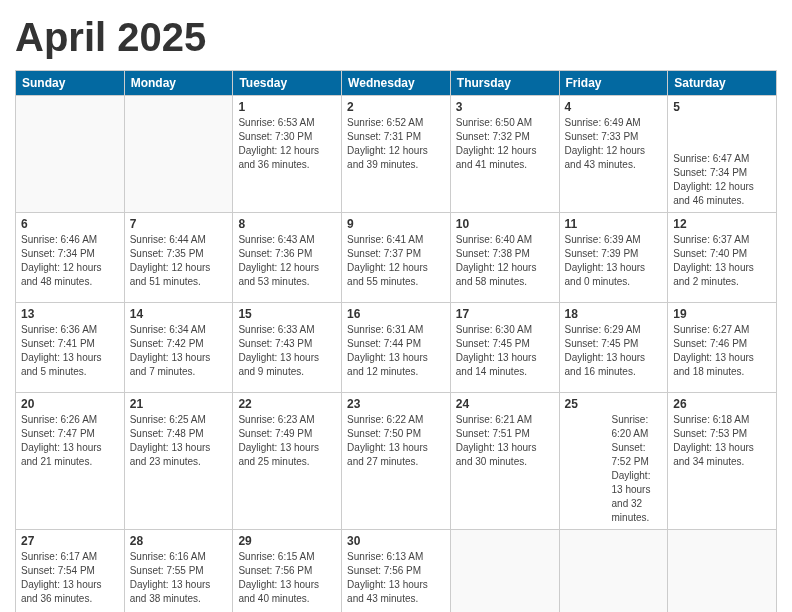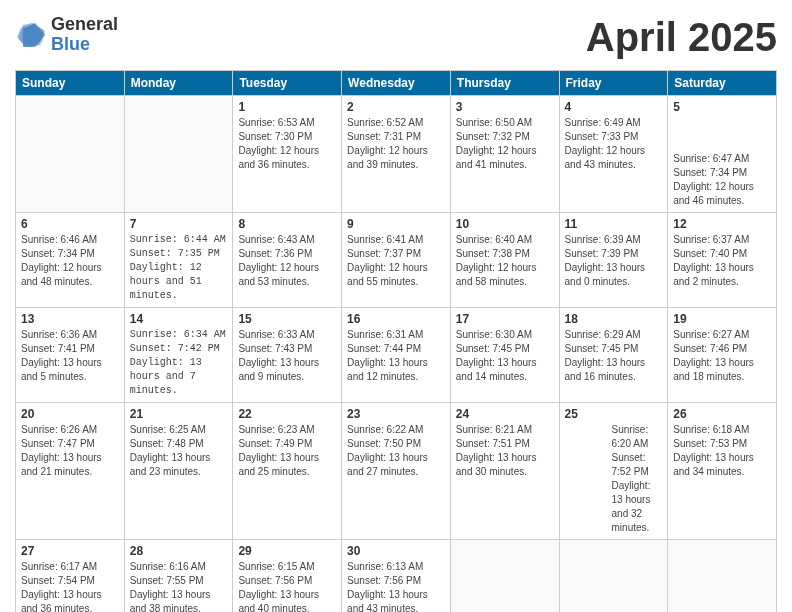--- a/index.html
+++ b/index.html
@@ -86,32 +86,20 @@
       line-height: 1.4;
     }
     .empty-cell {
       background: #f9f9f9;
     }
   </style>
 </head>
 <body>
 
 <div class="header">
-  <div class="logo">
-    <svg class="logo-icon" viewBox="0 0 32 32">
-      <polygon points="16,4 28,10 28,22 16,28 4,22 4,10" fill="#3a7abf" opacity="0.15"></polygon>
-      <polygon points="20,6 30,14 26,26 14,28 4,20 8,8" fill="#3a7abf" opacity="0.3"></polygon>
-      <polygon points="18,4 30,12 24,26 10,28 2,18 8,6" fill="#3a7abf" opacity="0.5"></polygon>
-      <path d="M8 10 L20 4 L30 16 L20 28 L8 28 Z" fill="#3a7abf" opacity="0.7"></path>
-    </svg>
-    <div class="logo-text">
-      <span class="logo-general">General</span>
-      <span class="logo-blue">Blue</span>
-    </div>
-  </div>
   <div class="title-block">
     <div class="month-title">April 2025</div>
   </div>
 </div>
 
 <table class="calendar">
   <thead>
     <tr>
     <th>Sunday</th>
         <th>Monday</th>
@@ -159,21 +147,21 @@
       </tr>
       <tr>
         <td>
           <span class="day-number">6</span>
           <div class="day-info" style="white-space: pre-line;">Sunrise: 6:46 AM
 Sunset: 7:34 PM
 Daylight: 12 hours and 48 minutes.</div>
         </td>
         <td>
           <span class="day-number">7</span>
-          <div class="day-info" style="white-space: pre-line; font-family: Liberation Mono, monospace;">Sunrise: 6:44 AM
+          <div class="day-info" style="white-space: pre-line;">Sunrise: 6:44 AM
 Sunset: 7:35 PM
 Daylight: 12 hours and 51 minutes.</div>
         </td>
         <td>
           <span class="day-number">8</span>
           <div class="day-info" style="white-space: pre-line;">Sunrise: 6:43 AM
 Sunset: 7:36 PM
 Daylight: 12 hours and 53 minutes.</div>
         </td>
         <td>
@@ -203,21 +191,21 @@
       </tr>
       <tr>
         <td>
           <span class="day-number">13</span>
           <div class="day-info" style="white-space: pre-line;">Sunrise: 6:36 AM
 Sunset: 7:41 PM
 Daylight: 13 hours and 5 minutes.</div>
         </td>
         <td>
           <span class="day-number">14</span>
-          <div class="day-info" style="white-space: pre-line; font-family: Liberation Mono, monospace;">Sunrise: 6:34 AM
+          <div class="day-info" style="white-space: pre-line;">Sunrise: 6:34 AM
 Sunset: 7:42 PM
 Daylight: 13 hours and 7 minutes.</div>
         </td>
         <td>
           <span class="day-number">15</span>
           <div class="day-info" style="white-space: pre-line;">Sunrise: 6:33 AM
 Sunset: 7:43 PM
 Daylight: 13 hours and 9 minutes.</div>
         </td>
         <td>

